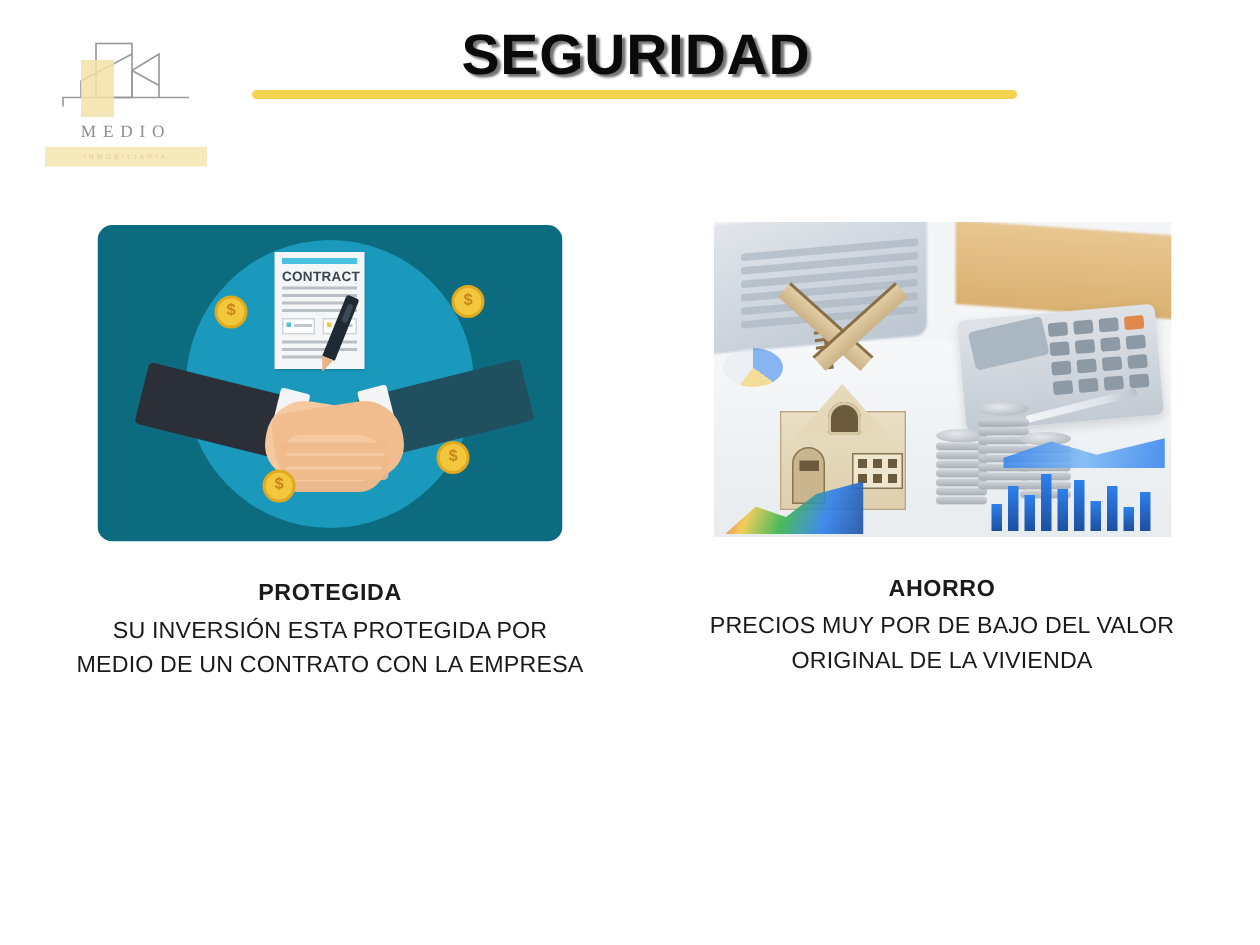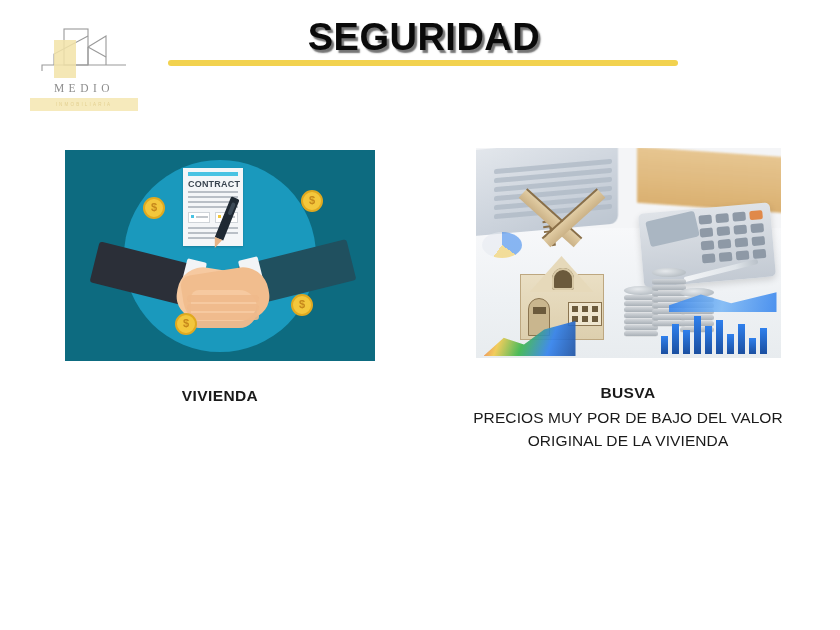--- a/index.html
+++ b/index.html
@@ -99,21 +99,21 @@
     top: 148px;
   }
   .card.left  { left: 42px;  width: 356px; }
   .card.right { left: 450px; width: 356px; }
 
   .figure {
     position: relative;
     overflow: hidden;
     background: #ffffff;
   }
-  .card.left .figure  { margin: 2px auto 0; width: 310px; height: 211px; }
+  .card.left .figure  { margin: 2px auto 0; width: 310px; height: 211px; border-radius: 10px; }
   .card.right .figure { margin: 0   auto 0; width: 305px; height: 210px; }
 
   .caption {
     margin-top: 26px;
     text-align: center;
     color: #1a1a1a;
   }
   .caption-title {
     font-size: 15.5px;
     font-weight: bold;
@@ -410,21 +410,22 @@
         <span style="top:20px"></span>
       </div>
 
       <div class="coin c1">$</div>
       <div class="coin c2">$</div>
       <div class="coin c3">$</div>
       <div class="coin c4">$</div>
     </div>
 
     <div class="caption">
-      <div class="caption-title">VIVIENDA</div>
+      <div class="caption-title">PROTEGIDA</div>
+      <div class="caption-body">SU INVERSIÓN ESTA PROTEGIDA POR MEDIO DE UN CONTRATO CON LA EMPRESA</div>
     </div>
   </div>
 
   <div class="card right">
 
     <div class="figure">
       <div class="photo">
         <div class="ph-desk"></div>
 
         <div class="ph-laptop"></div>
@@ -529,18 +530,18 @@
             <i style="left:55px;height:34px"></i>
           <i style="left:66px;height:20px"></i>
             <i style="left:77px;height:30px"></i>
             <i style="left:88px;height:16px"></i>
           <i style="left:99px;height:26px"></i>
         </div>
       </div>
     </div>
 
     <div class="caption">
-      <div class="caption-title">BUSVA</div>
+      <div class="caption-title">AHORRO</div>
       <div class="caption-body">PRECIOS MUY POR DE BAJO DEL VALOR ORIGINAL DE LA VIVIENDA</div>
     </div>
   </div>
 
 </div>
 
 </body></html>

